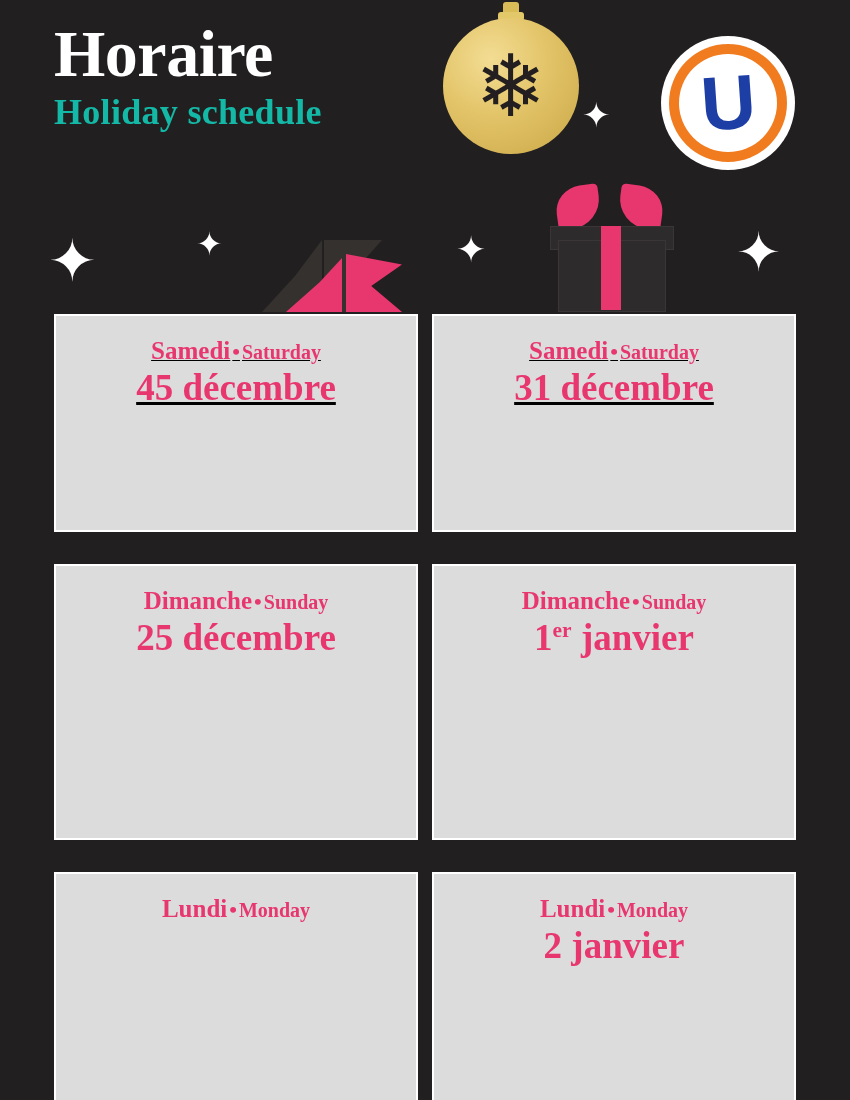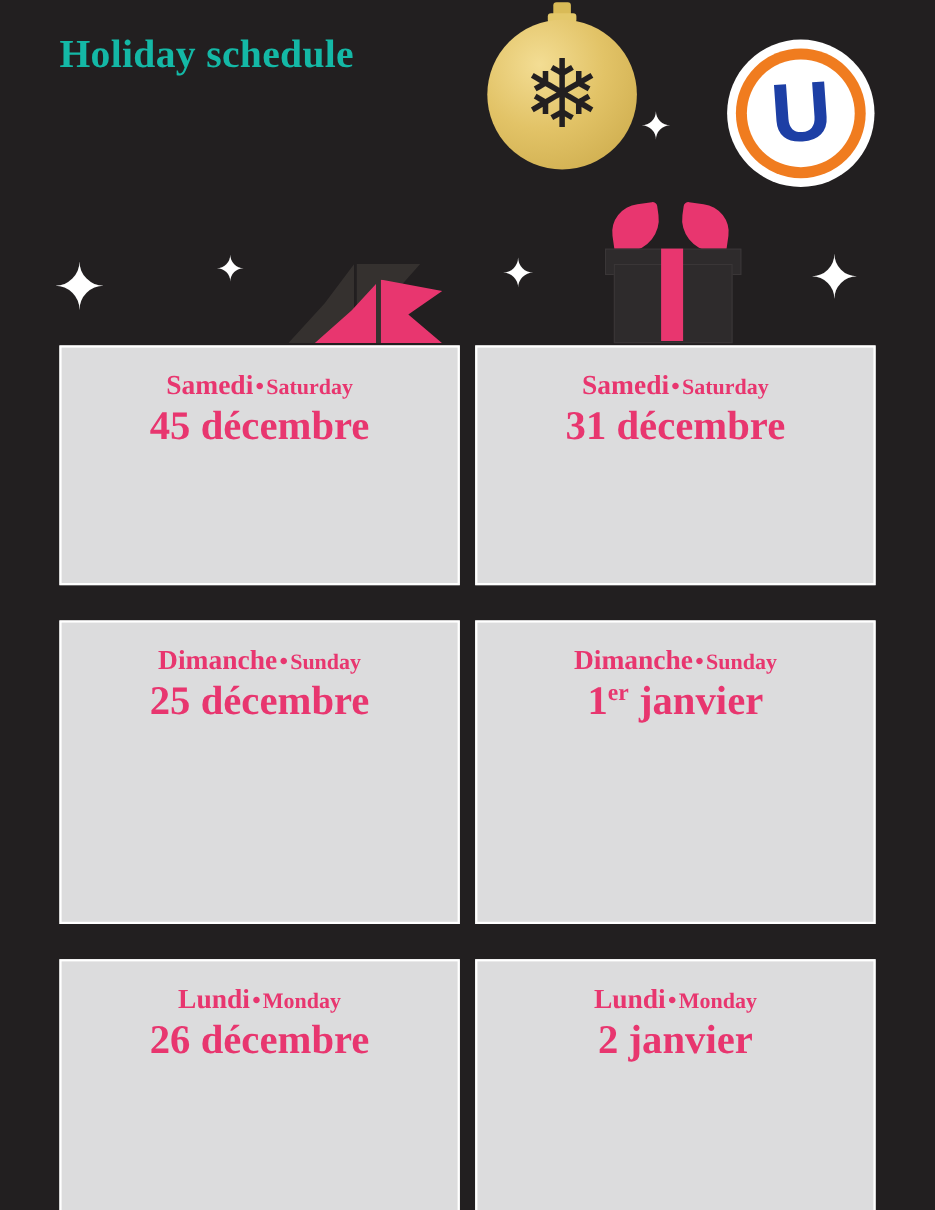--- a/index.html
+++ b/index.html
@@ -221,21 +221,21 @@
     column-gap: 14px;
     row-gap: 32px;
   }
   .card {
     background: #dcdcdd;
     border: 2px solid #ffffff;
     box-sizing: border-box;
     padding: 22px 10px 10px 10px;
     text-align: center;
   }
-  .card.row1 { height: 218px; }
+  .card.row1 { height: 218px; text-decoration: underline; }
   .card.row2 { height: 276px; }
   .card.row3 { height: 244px; }
 
   .card-daynames {
     font-family: "Liberation Serif", serif;
     font-weight: bold;
     color: #e8366f;
     line-height: 1;
     white-space: nowrap;
   }
@@ -262,20 +262,21 @@
     margin-top: 10px;
     min-height: 10px;
   }
 </style>
 </head>
 <body>
 
 <div class="header">
 
   <div class="title-block">
+    <div class="title-line">Horaire</div>
     <div class="subtitle">Holiday schedule</div>
   </div>
 
   <div class="ornament-cap"></div>
   <div class="ornament-cap2"></div>
   <div class="ornament">
     <div class="ornament-star">❄</div>
   </div>
 
   <div class="logo">
@@ -335,21 +336,20 @@
       <span class="day-fr">Dimanche</span><span class="dot">•</span><span class="day-en">Sunday</span>
     </div>
     <div class="card-date"><span>1</span><sup>er</sup><span> janvier</span></div>
     <div class="card-hours"></div>
   </div>
 
   <div class="card row3">
     <div class="card-daynames">
       <span class="day-fr">Lundi</span><span class="dot">•</span><span class="day-en">Monday</span>
     </div>
-    <div class="card-date">26 décembre</div>
     <div class="card-hours"></div>
   </div>
 
   <div class="card row3">
     <div class="card-daynames">
       <span class="day-fr">Lundi</span><span class="dot">•</span><span class="day-en">Monday</span>
     </div>
     <div class="card-date">2 janvier</div>
     <div class="card-hours"></div>
   </div>

